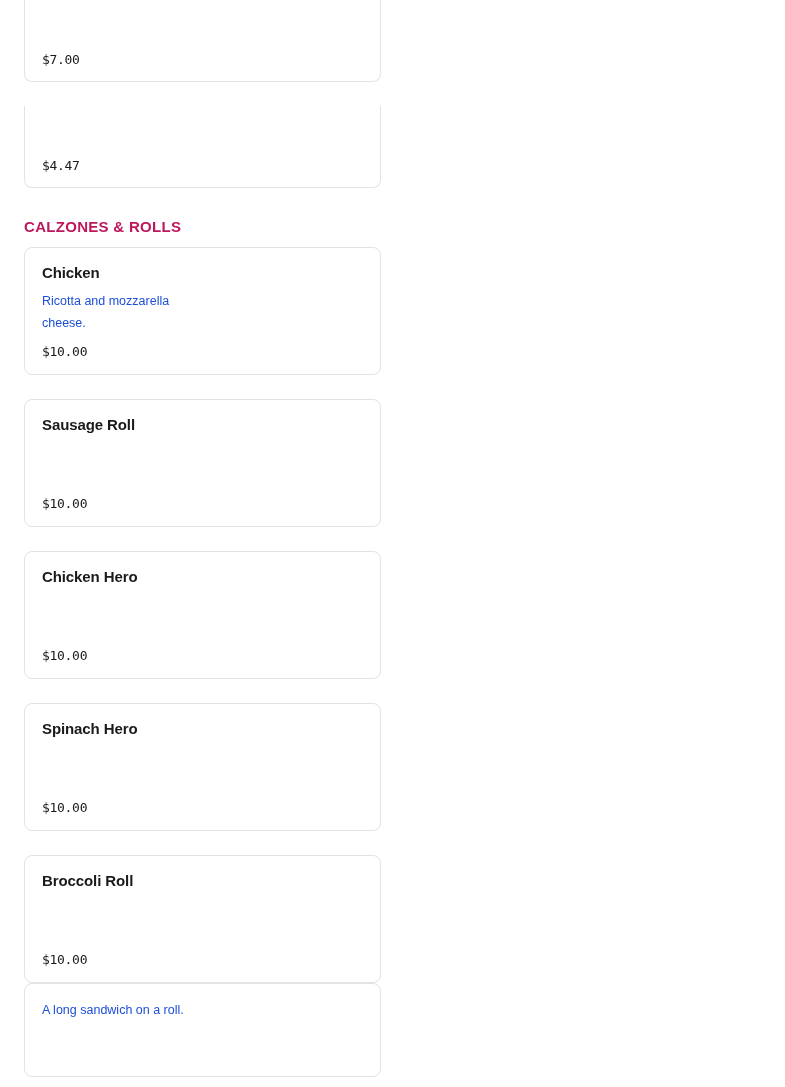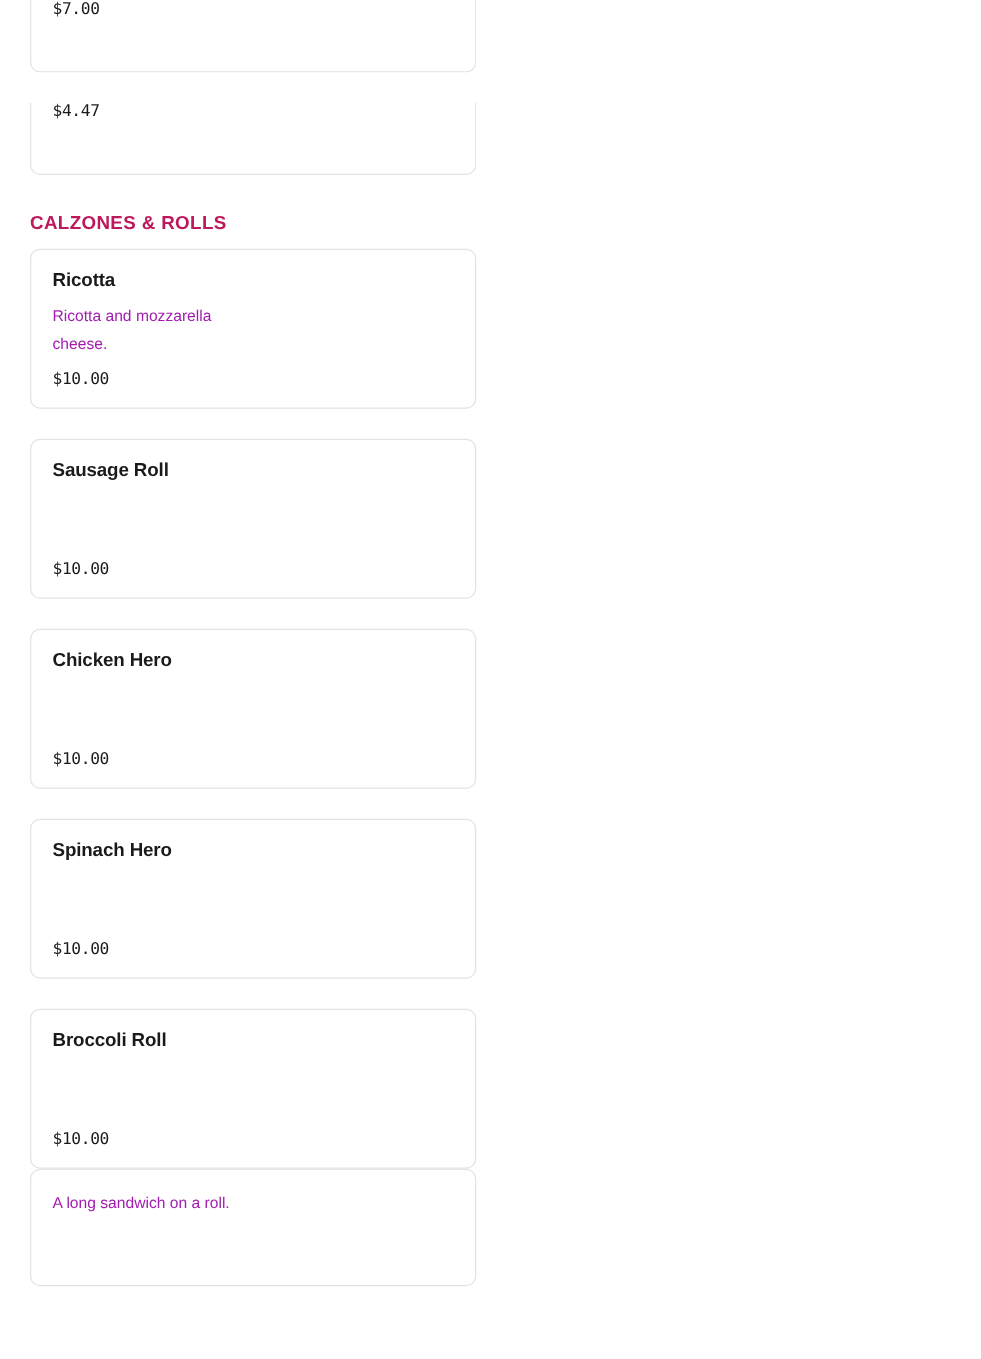--- a/index.html
+++ b/index.html
@@ -31,39 +31,39 @@
   .card {
     width: 357px;
     border: 1px solid #e3e3e3;
     border-radius: 8px;
     background: #fff;
     padding: 16px 17px 14px 17px;
     position: relative;
   }
 
   .card-top-cut {
-    height: 58px;
+    height: 82px;
     padding: 0 17px 14px 17px;
     border-top: none;
     border-radius: 0 0 8px 8px;
     display: flex;
-    align-items: flex-start;
+    align-items: flex-end;
   }
 
   .item-name {
     font-size: 15px;
     font-weight: 700;
     color: #1a1a1a;
     line-height: 1.25;
     letter-spacing: -0.1px;
     margin: 0 0 8px 0;
   }
   .item-desc {
     font-size: 12.5px;
-    color: #a21caf;
+    color: #1d4ed8;
     line-height: 1.75;
     margin: 0;
     max-width: 160px;
   }
   .item-price {
     font-family: "DejaVu Sans Mono", monospace;
     font-size: 13px;
     color: #1a1a1a;
     letter-spacing: -0.3px;
   }
@@ -97,21 +97,21 @@
       <span class="item-price">$4.47</span>
     </div>
   </div>
 
   <h2 class="section-title">CALZONES &amp; ROLLS</h2>
 
   <div class="grid">
 
     <div class="card">
       <div class="card-body tall">
-        <p class="item-name">Ricotta</p>
+        <p class="item-name">Chicken</p>
         <p class="item-desc">Ricotta and mozzarella cheese.</p>
       </div>
       <span class="item-price">$10.00</span>
     </div>
 
     <div class="card">
       <div class="card-body tall">
         <p class="item-name">Sausage Roll</p>
         <p class="item-desc"></p>
       </div>

